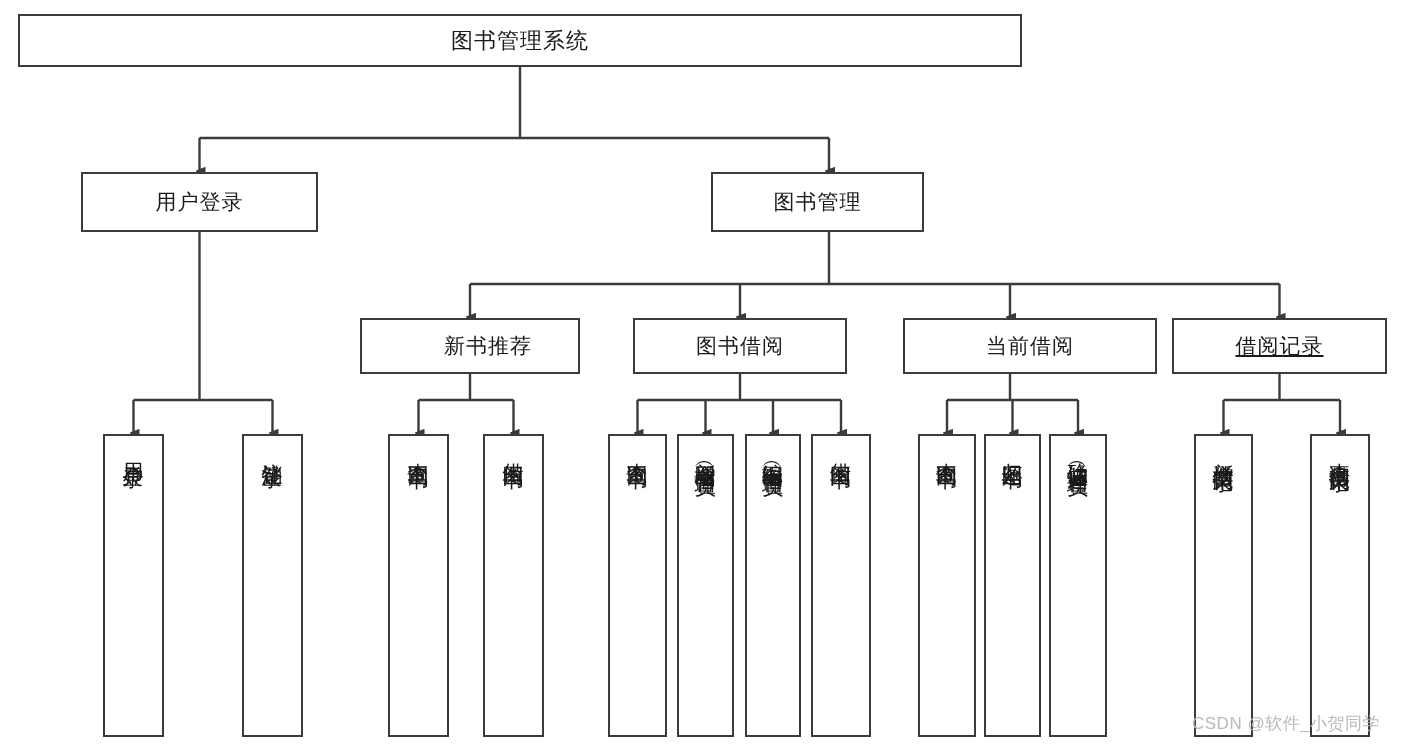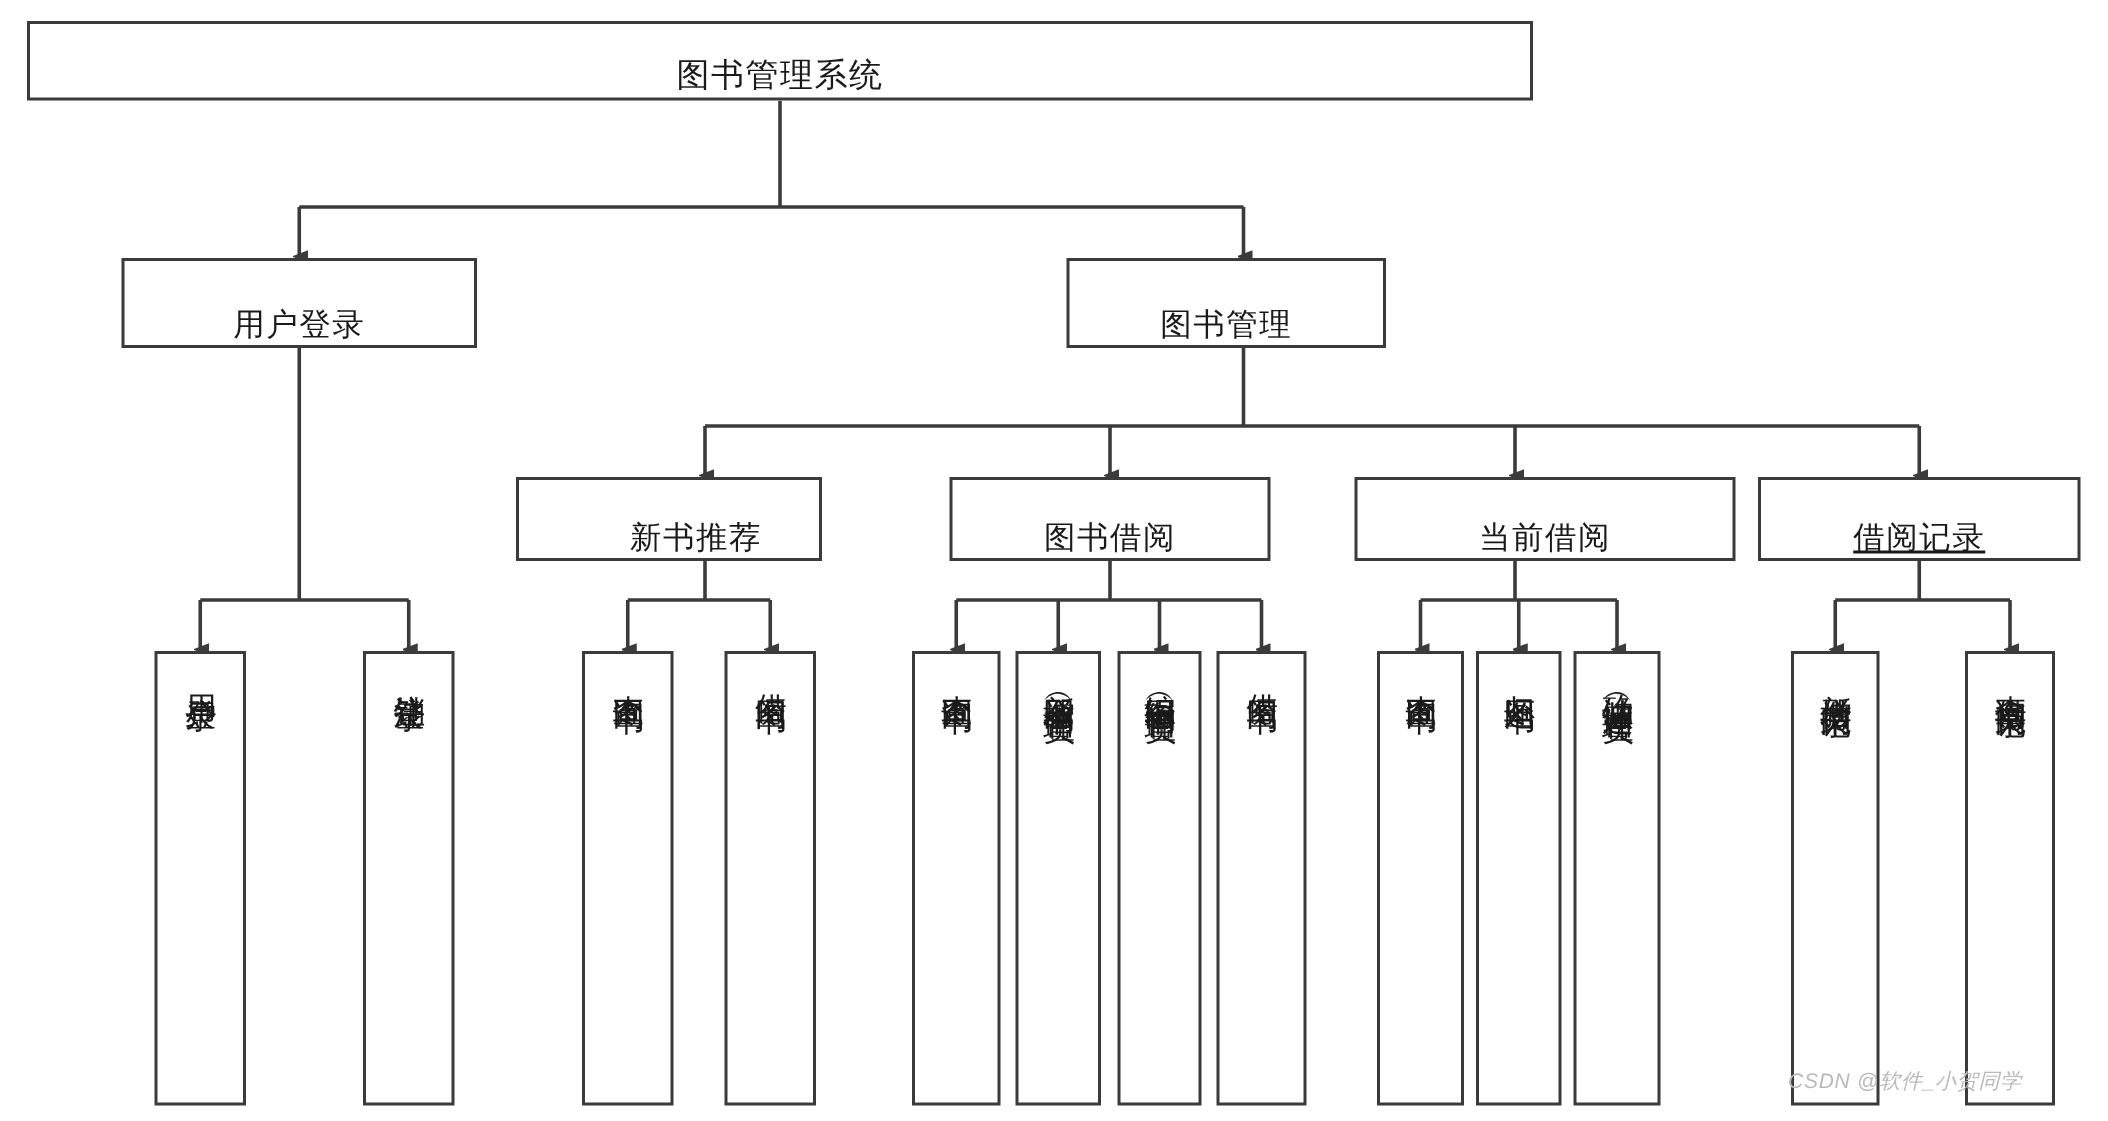--- a/index.html
+++ b/index.html
@@ -16,21 +16,21 @@
     height: 747px;
     background: #ffffff;
     overflow: hidden;
   }
   .node {
     position: absolute;
     box-sizing: border-box;
     border: 2px solid #3b3b3b;
     background: #ffffff;
     display: flex;
-    align-items: flex-end;
+    align-items: center;
     justify-content: center;
     color: #1a1a1a;
   }
   .node.horiz {
     font-size: 21px;
     letter-spacing: 1px;
   }
   .node.vert {
     font-size: 21px;
     letter-spacing: 1px;
@@ -51,25 +51,24 @@
   #edges {
     position: absolute;
     left: 0;
     top: 0;
     width: 1405px;
     height: 747px;
     pointer-events: none;
   }
   .watermark {
     position: absolute;
-    font-size: 14px;
+    font-size: 17px;
     color: #b9b9b9;
     white-space: nowrap;
     letter-spacing: 0.5px;
-    font-style: italic;
   }
 </style>
 </head>
 <body>
 
 <div id="canvas">
 
   <svg id="edges" viewBox="0 0 1405 747" xmlns="http://www.w3.org/2000/svg">
     <defs>
       <marker id="arrow" markerWidth="10" markerHeight="10" refX="4.2" refY="6" orient="auto" markerUnits="userSpaceOnUse">
@@ -117,21 +116,21 @@
       <span>图书管理系统</span>
     </div>
 
   <div class="node horiz" style="left: 81px; top: 172px; width: 237px; height: 60px;">
       <span>用户登录</span>
     </div>
   <div class="node horiz" style="left: 711px; top: 172px; width: 213px; height: 60px;">
       <span>图书管理</span>
     </div>
 
-  <div class="node horiz" style="left: 344px; top: 318px; width: 204px; height: 56px; padding-left: 36px;">
+  <div class="node horiz" style="left: 360px; top: 318px; width: 220px; height: 56px; padding-left: 36px;">
       <span>新书推荐</span>
     </div>
   <div class="node horiz" style="left: 633px; top: 318px; width: 214px; height: 56px;">
       <span>图书借阅</span>
     </div>
   <div class="node horiz" style="left: 903px; top: 318px; width: 254px; height: 56px;">
       <span>当前借阅</span>
     </div>
   <div class="node horiz" style="left: 1172px; top: 318px; width: 215px; height: 56px; text-decoration: underline;">
       <span>借阅记录</span>

